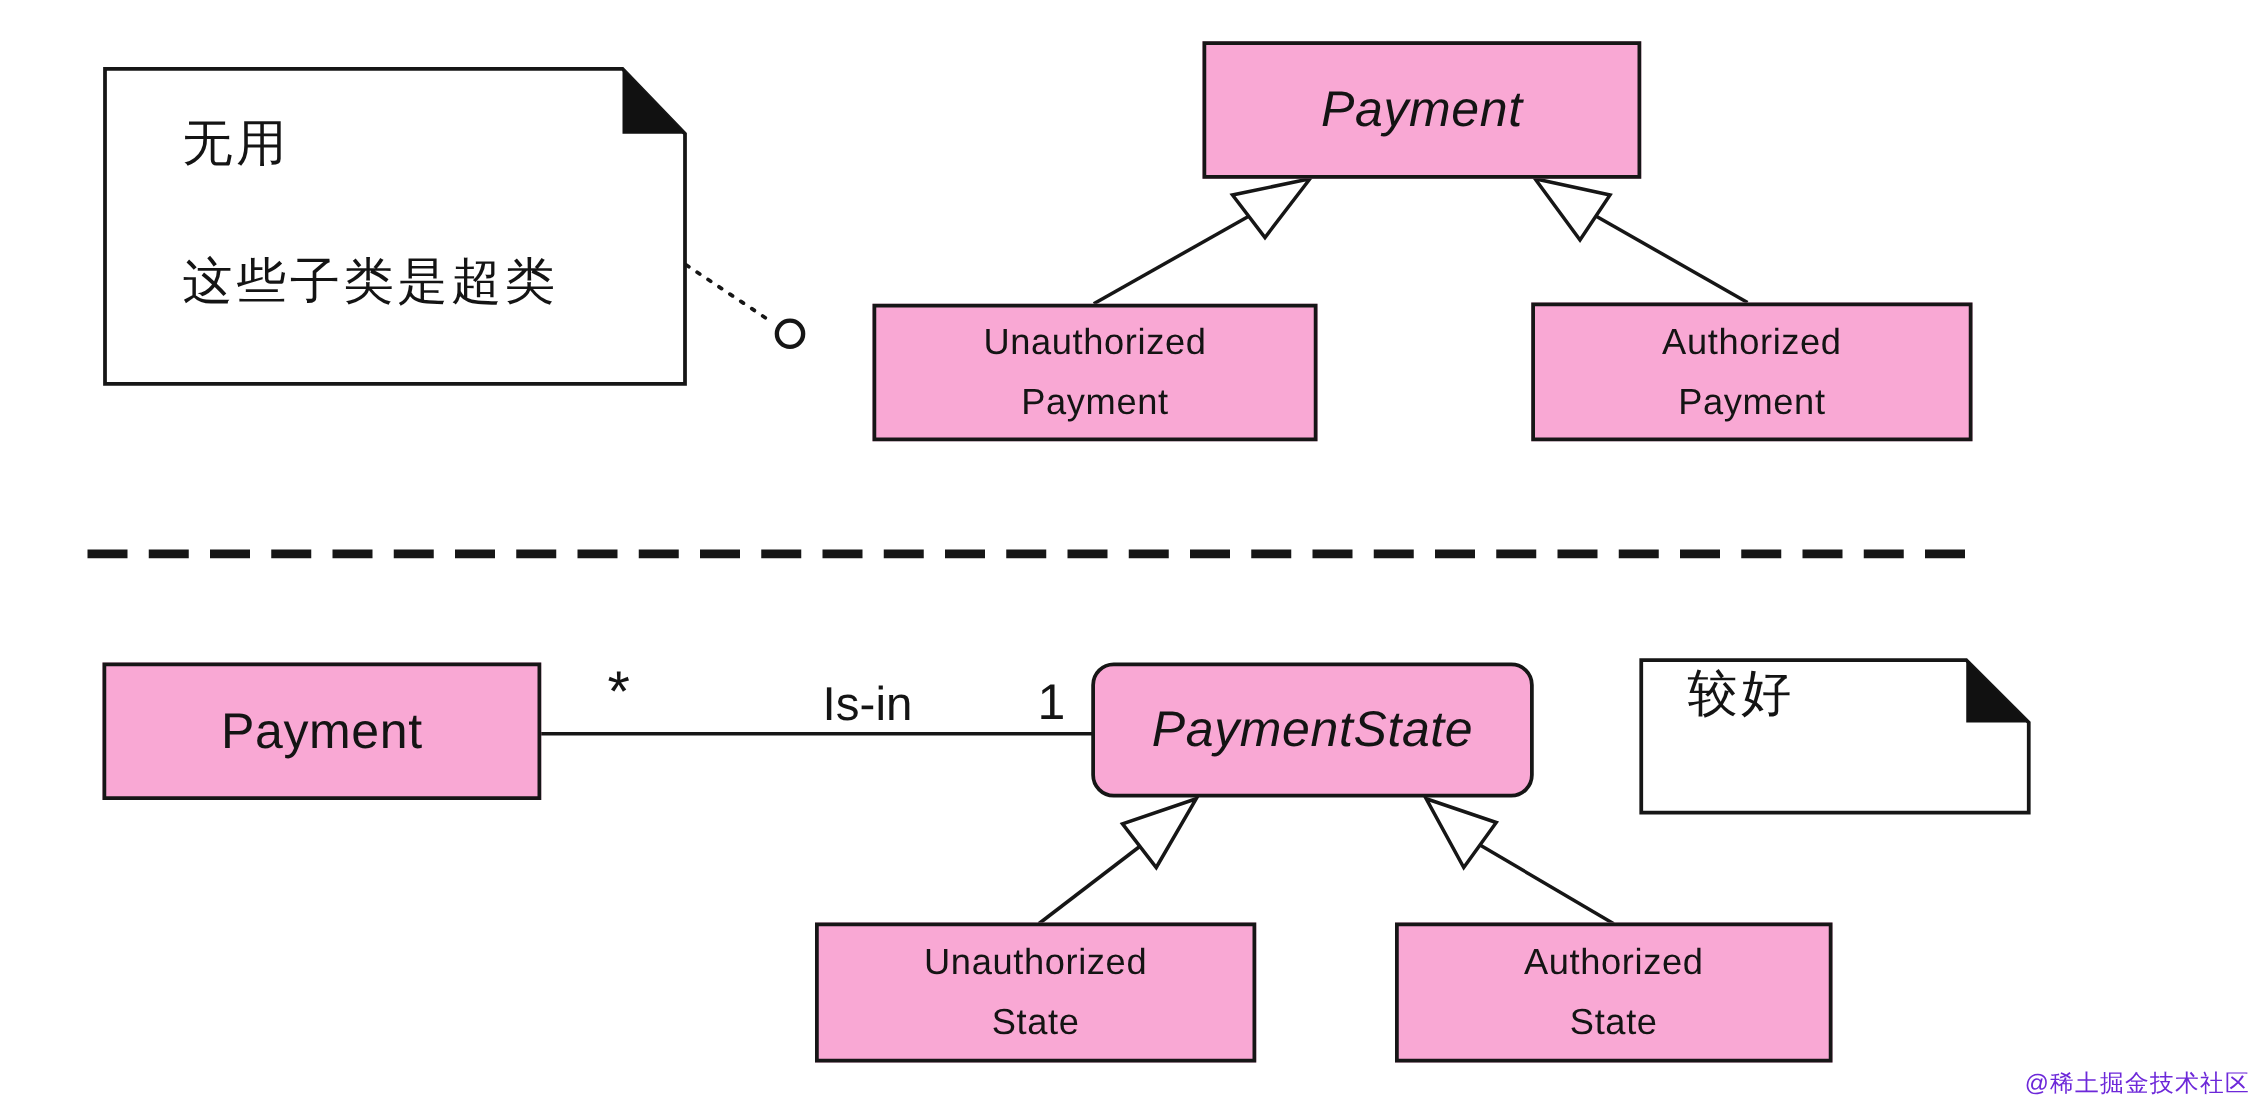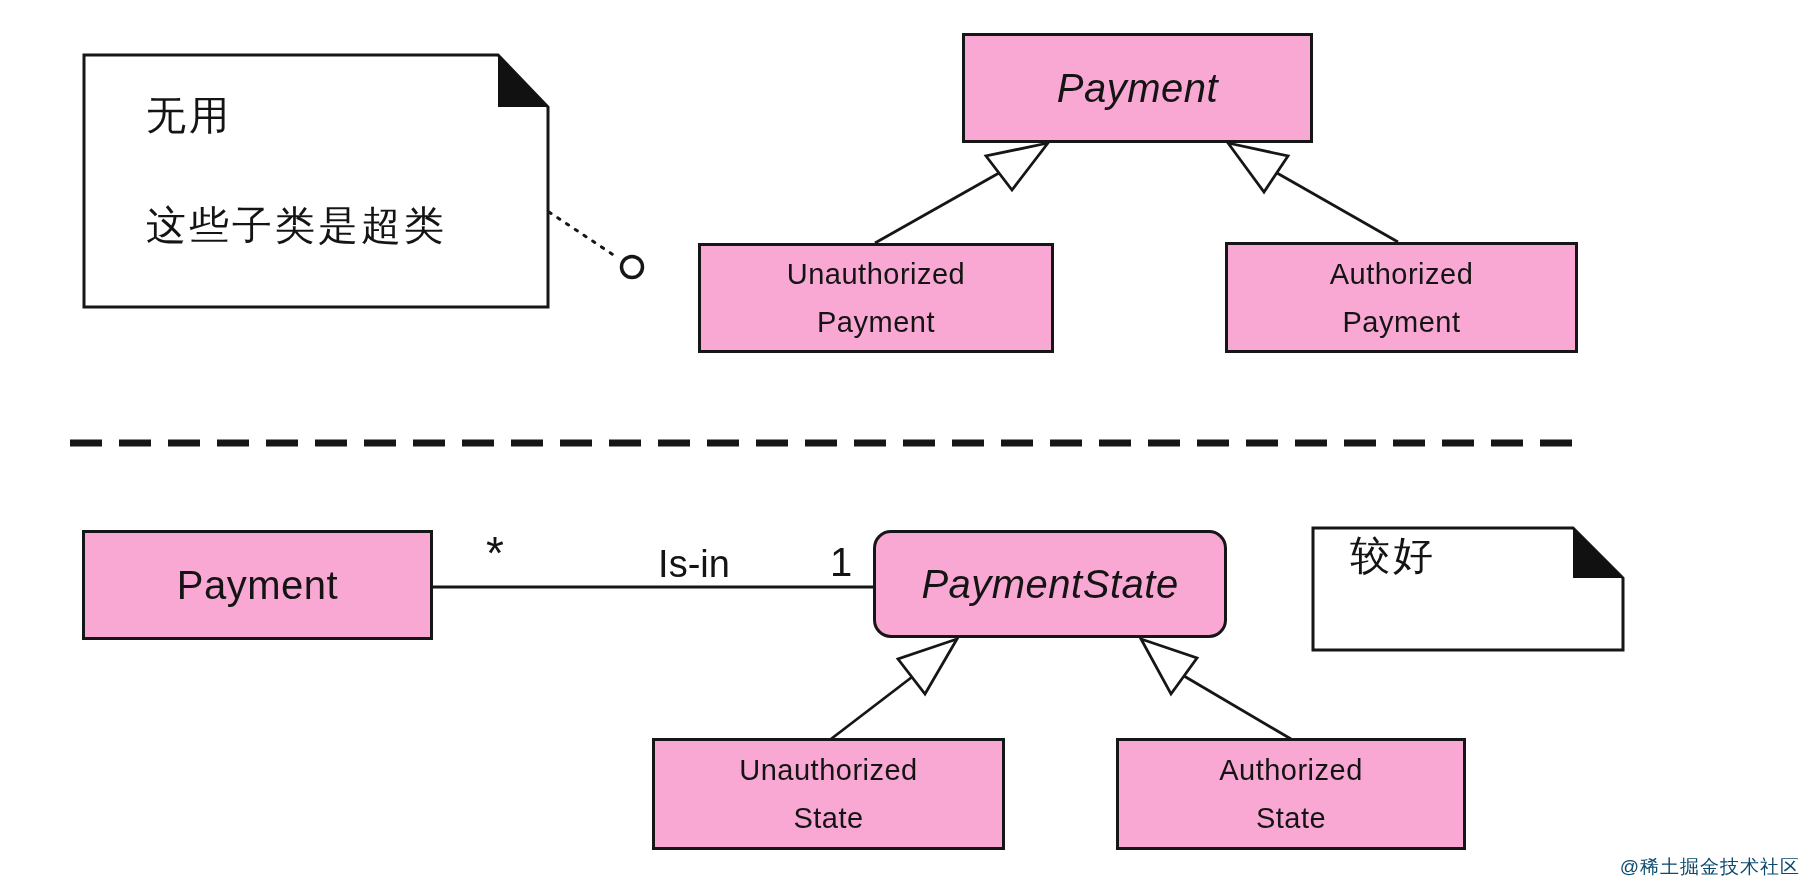--- a/index.html
+++ b/index.html
@@ -13,21 +13,21 @@
     display:flex; flex-direction:column; align-items:center; justify-content:center;
     text-align:center;
   }
   .cls-line { font-size:29px; line-height:48px; font-weight:500; letter-spacing:0.5px; white-space:nowrap; }
   .cls-single { font-size:40px; line-height:44px; font-weight:500; letter-spacing:0.5px; white-space:nowrap; }
   .abstract { font-style:italic; }
   .note-text { position:absolute; font-size:40px; line-height:46px; letter-spacing:3px; white-space:nowrap; }
   .assoc-label { position:absolute; font-size:38px; line-height:38px; font-weight:500; }
   .mult { position:absolute; font-weight:500; }
   .watermark { position:absolute; left:1594px; top:854px; width:206px; text-align:right;
-    font-size:19px; color:#0c4a6e; letter-spacing:1px; }
+    font-size:19px; color:#6d28d9; letter-spacing:1px; }
 </style>
 </head>
 <body>
 
 <div class="canvas">
 
   <svg class="artwork" width="1804" height="886" viewBox="0 0 1804 886">
 
     <path d="M84,55 H498 L548,107 V307 H84 Z" fill="#ffffff" stroke="#161616" stroke-width="3"></path>
     <polygon points="498,55 548,107 498,107" fill="#111111"></polygon>

